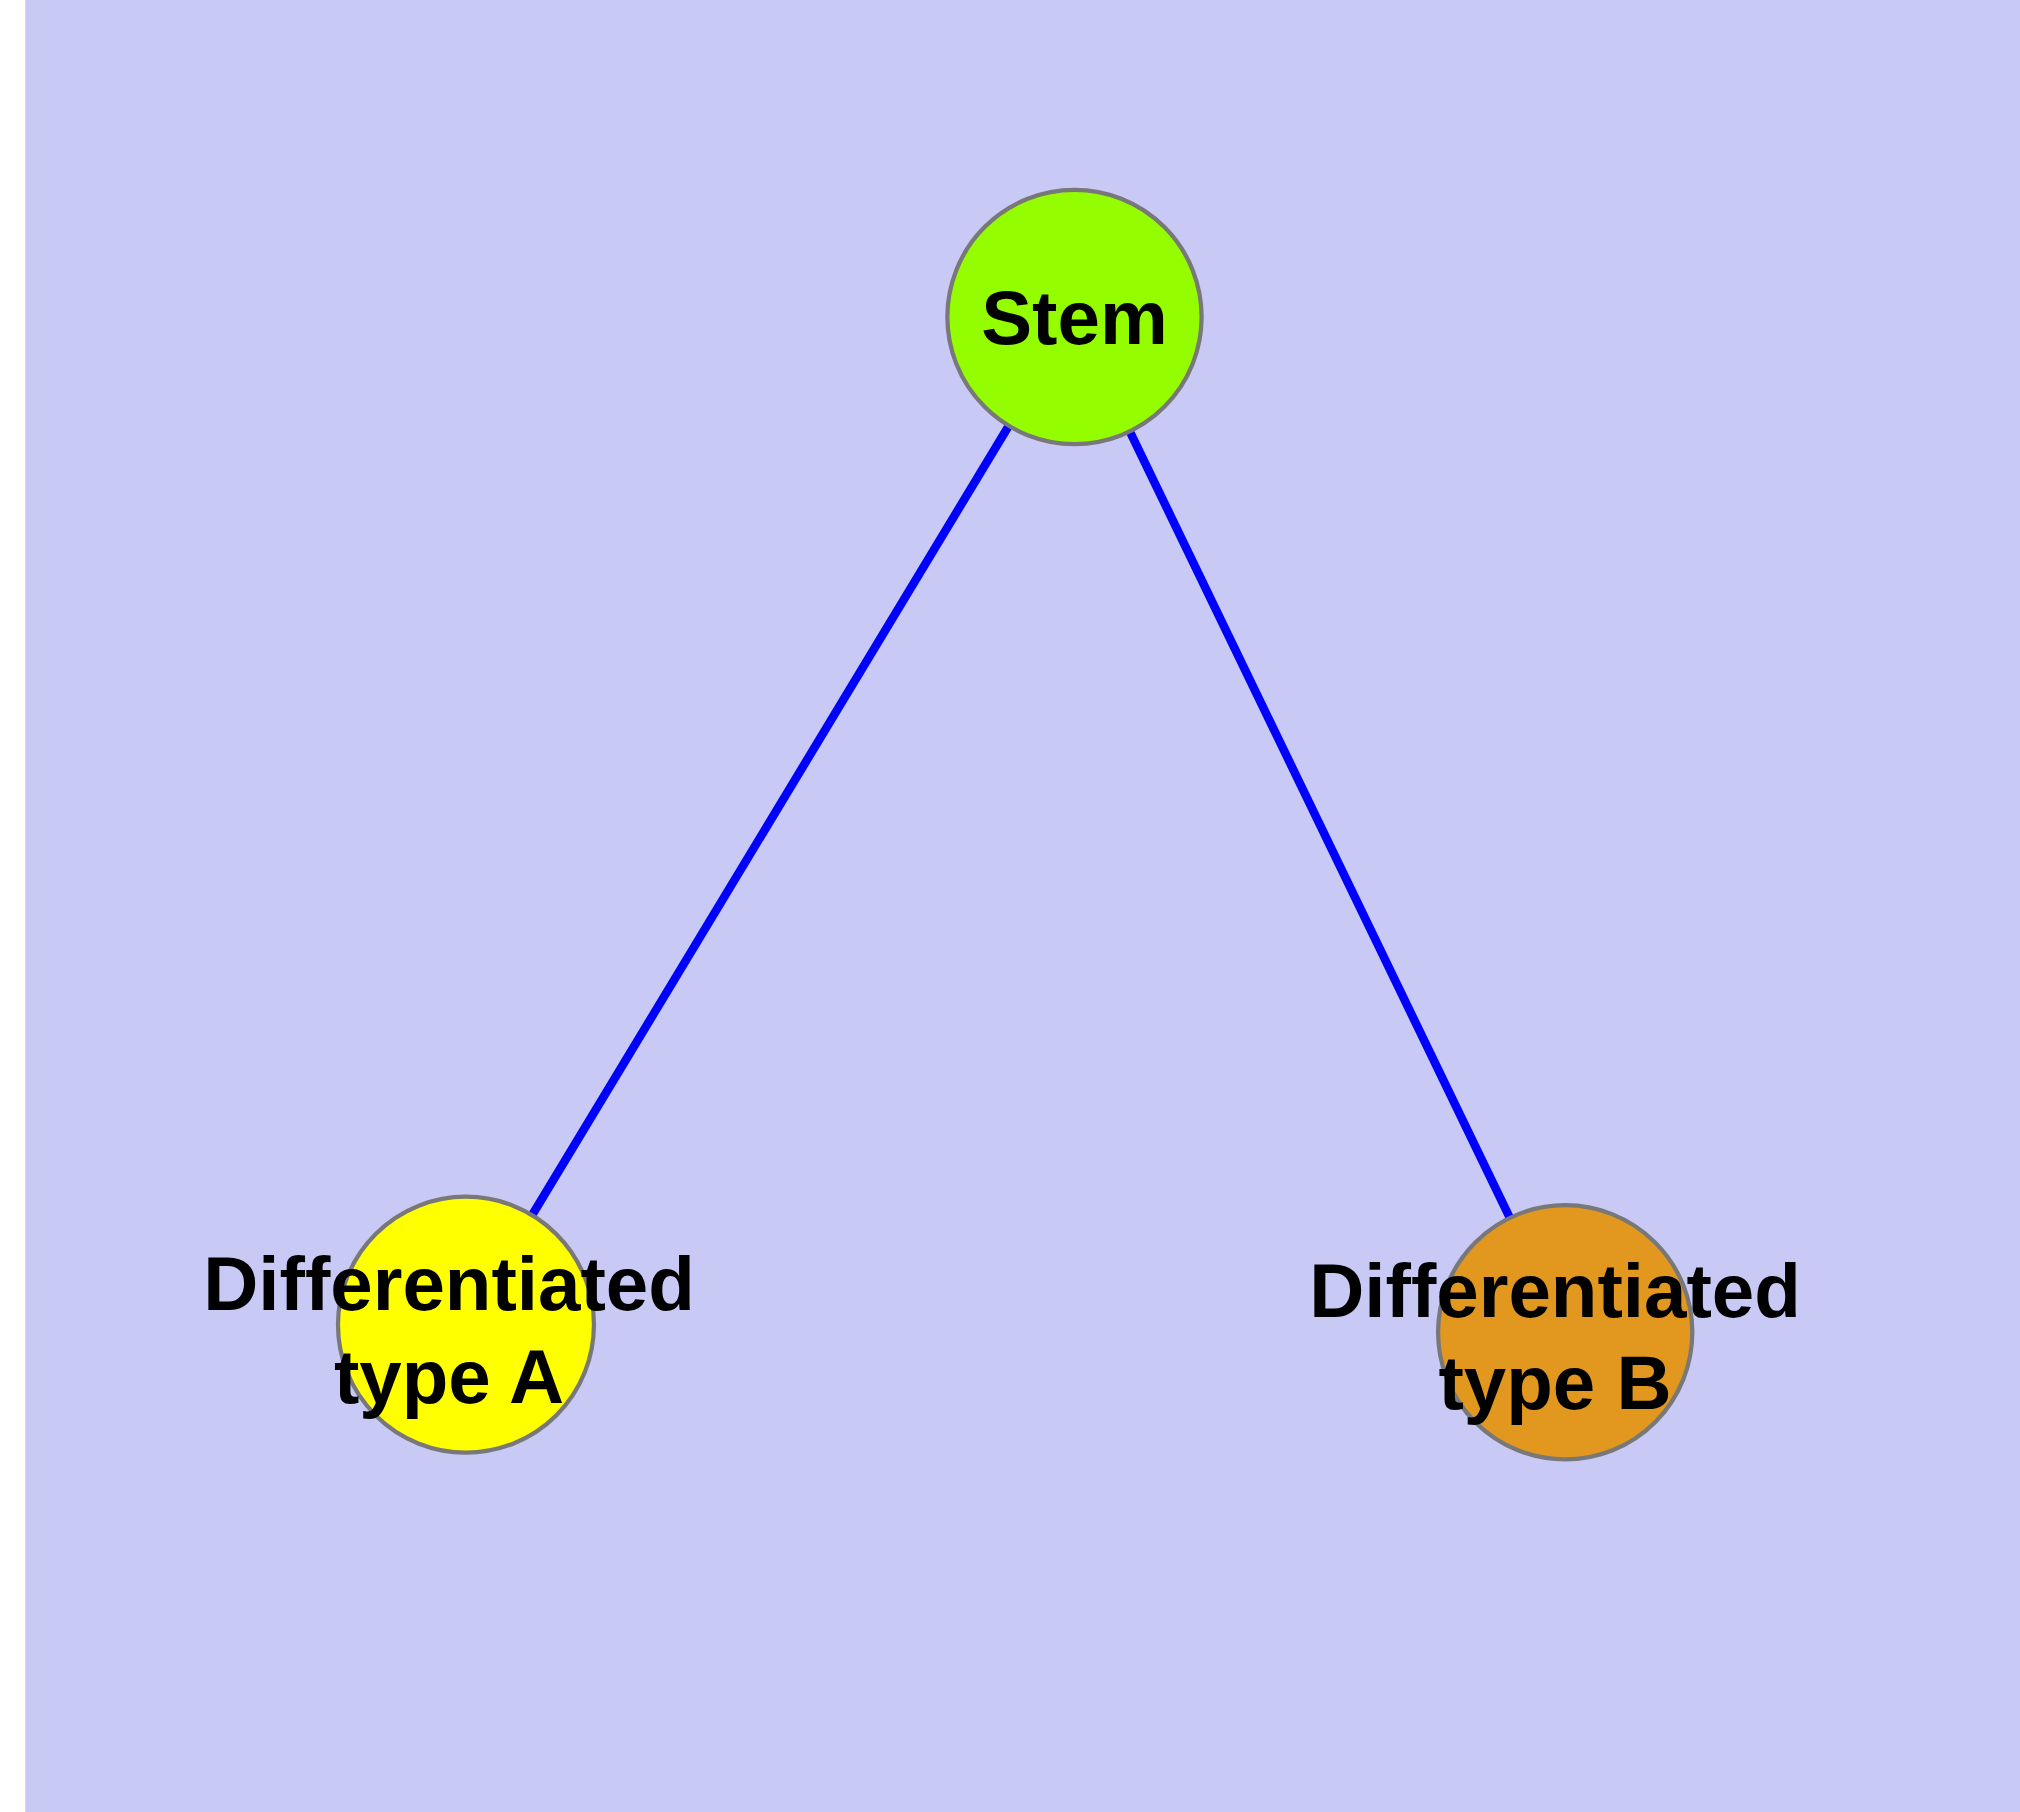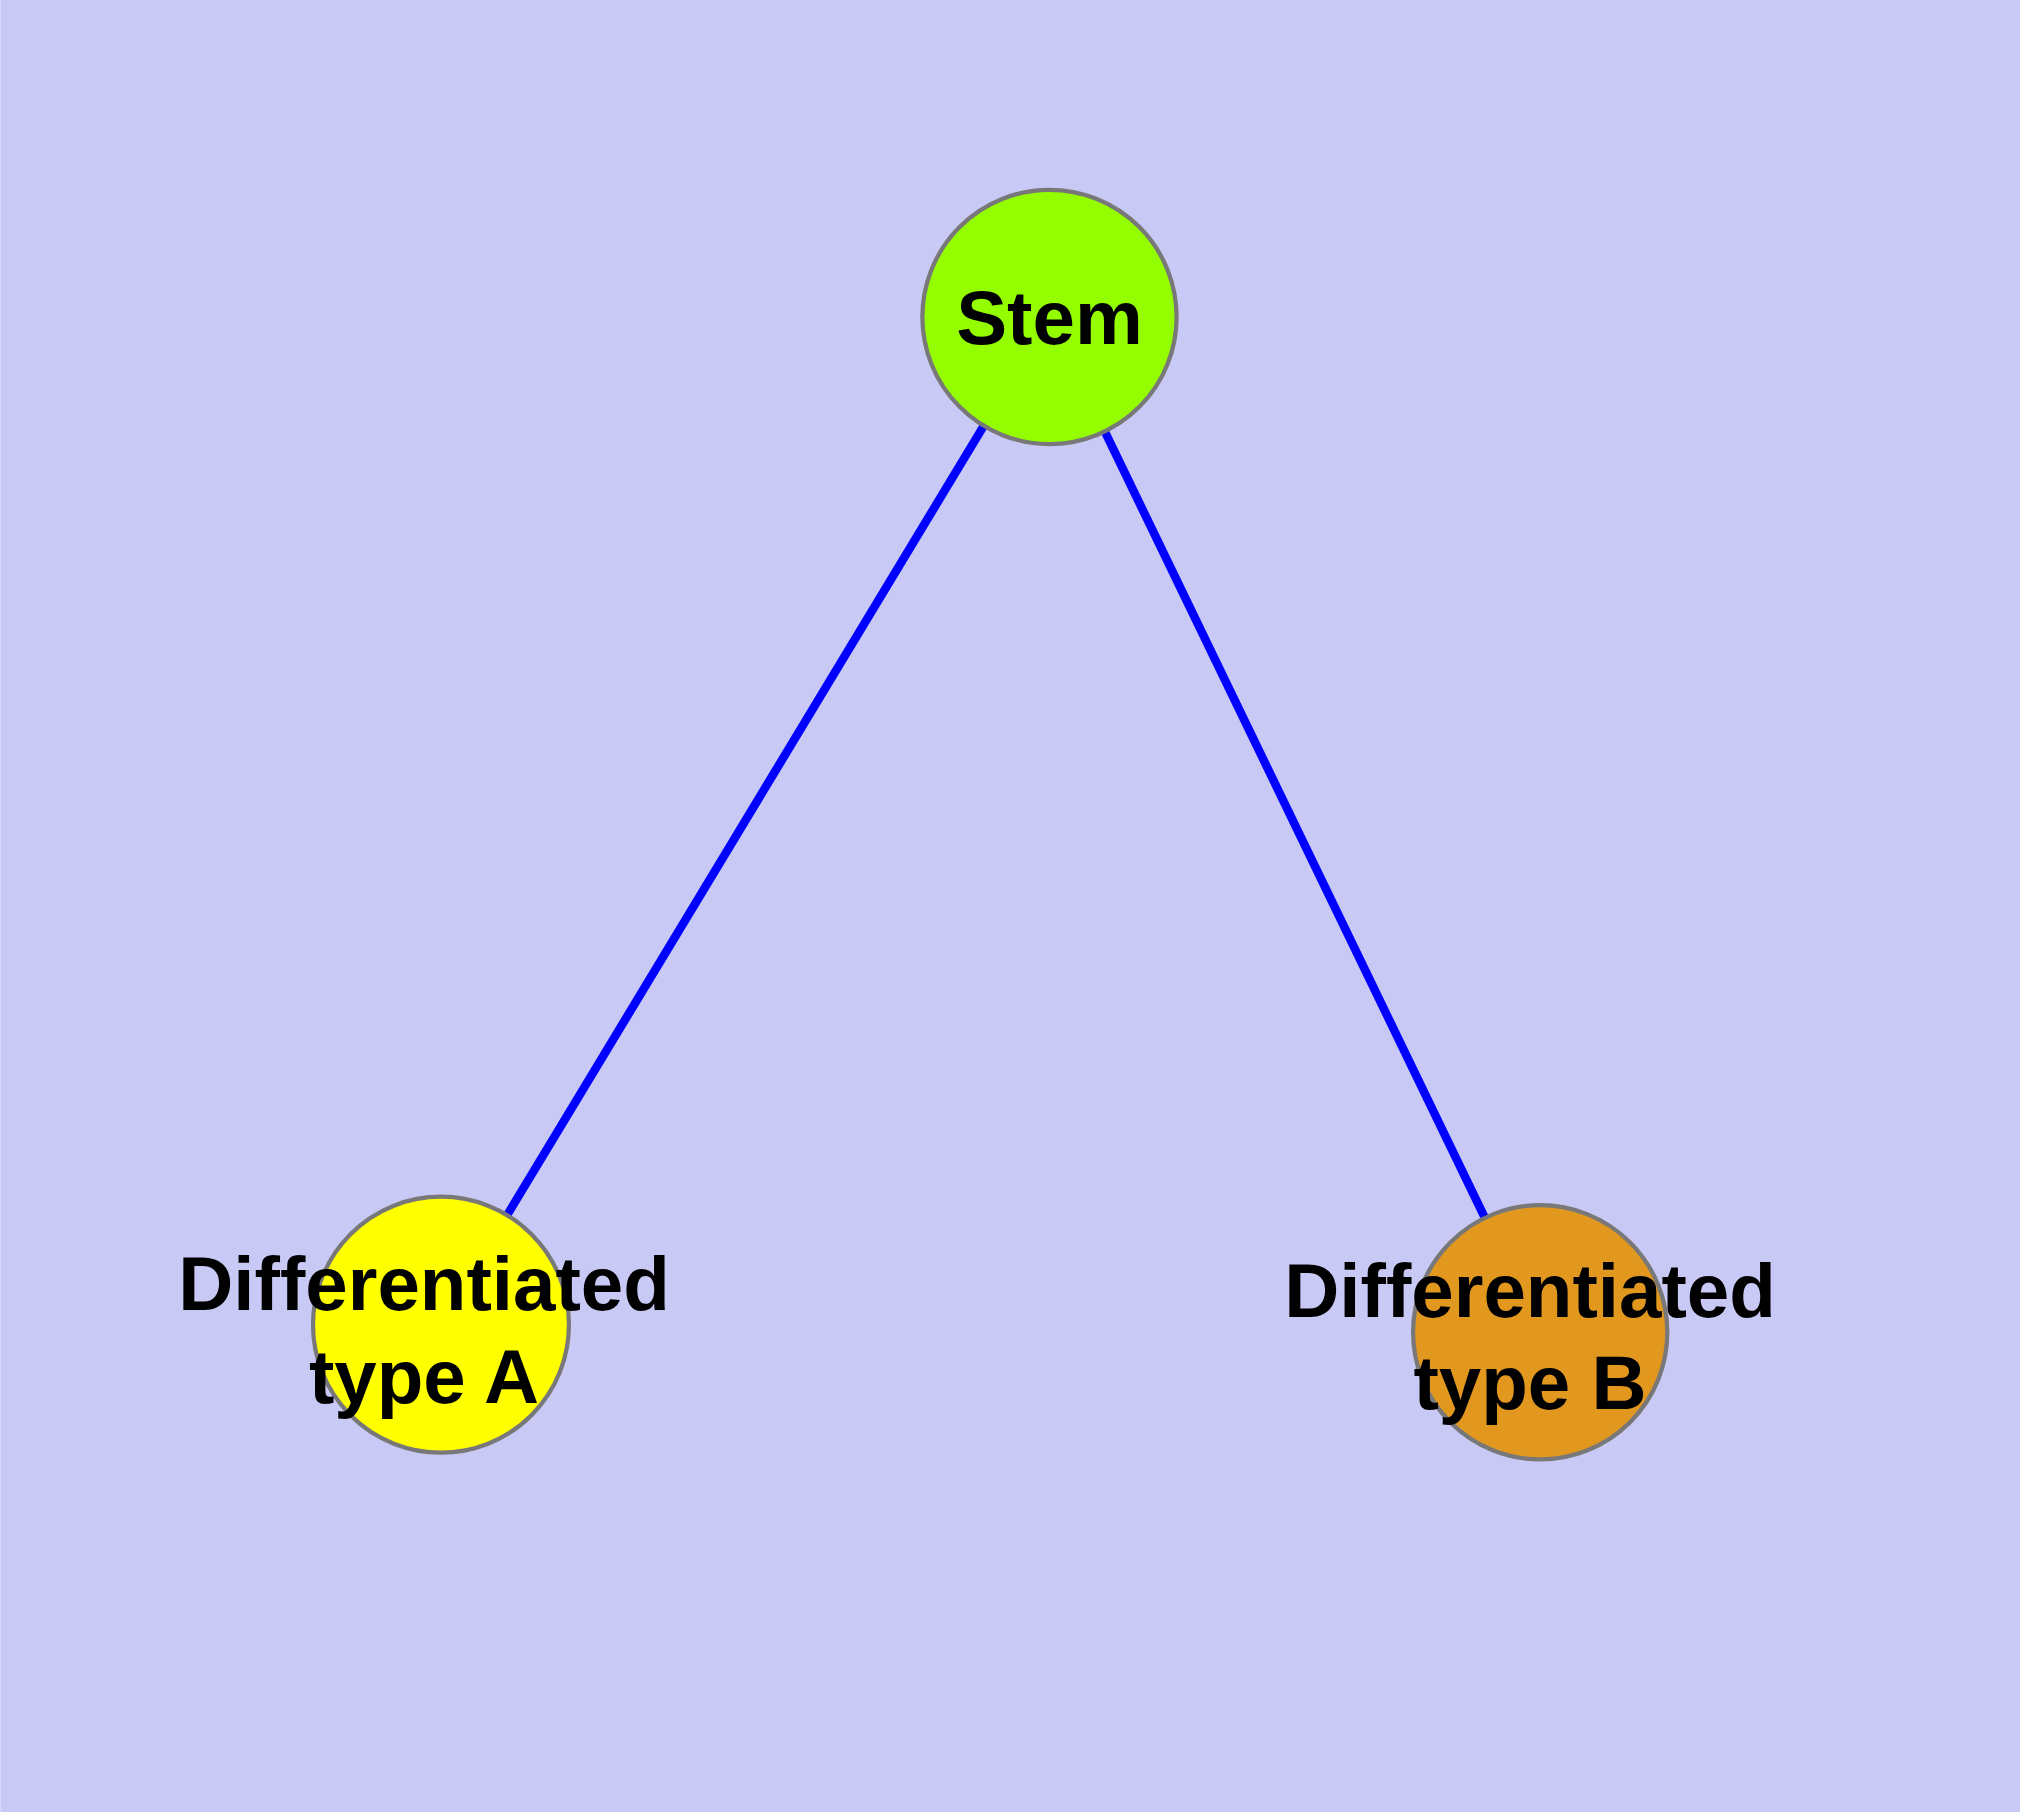--- a/index.html
+++ b/index.html
@@ -7,20 +7,21 @@
     padding: 0;
     width: 2021px;
     height: 1812px;
     overflow: hidden;
     background: #ffffff;
   }
   .canvas-wrap {
     position: relative;
     width: 1815px;
     height: 1812px;
+    margin-left: 25px;
   }
   svg.graph {
     display: block;
     width: 2021px;
     height: 1812px;
   }
   .node-label {
     font-family: "Liberation Sans", sans-serif;
     font-weight: bold;
     font-size: 90px;

